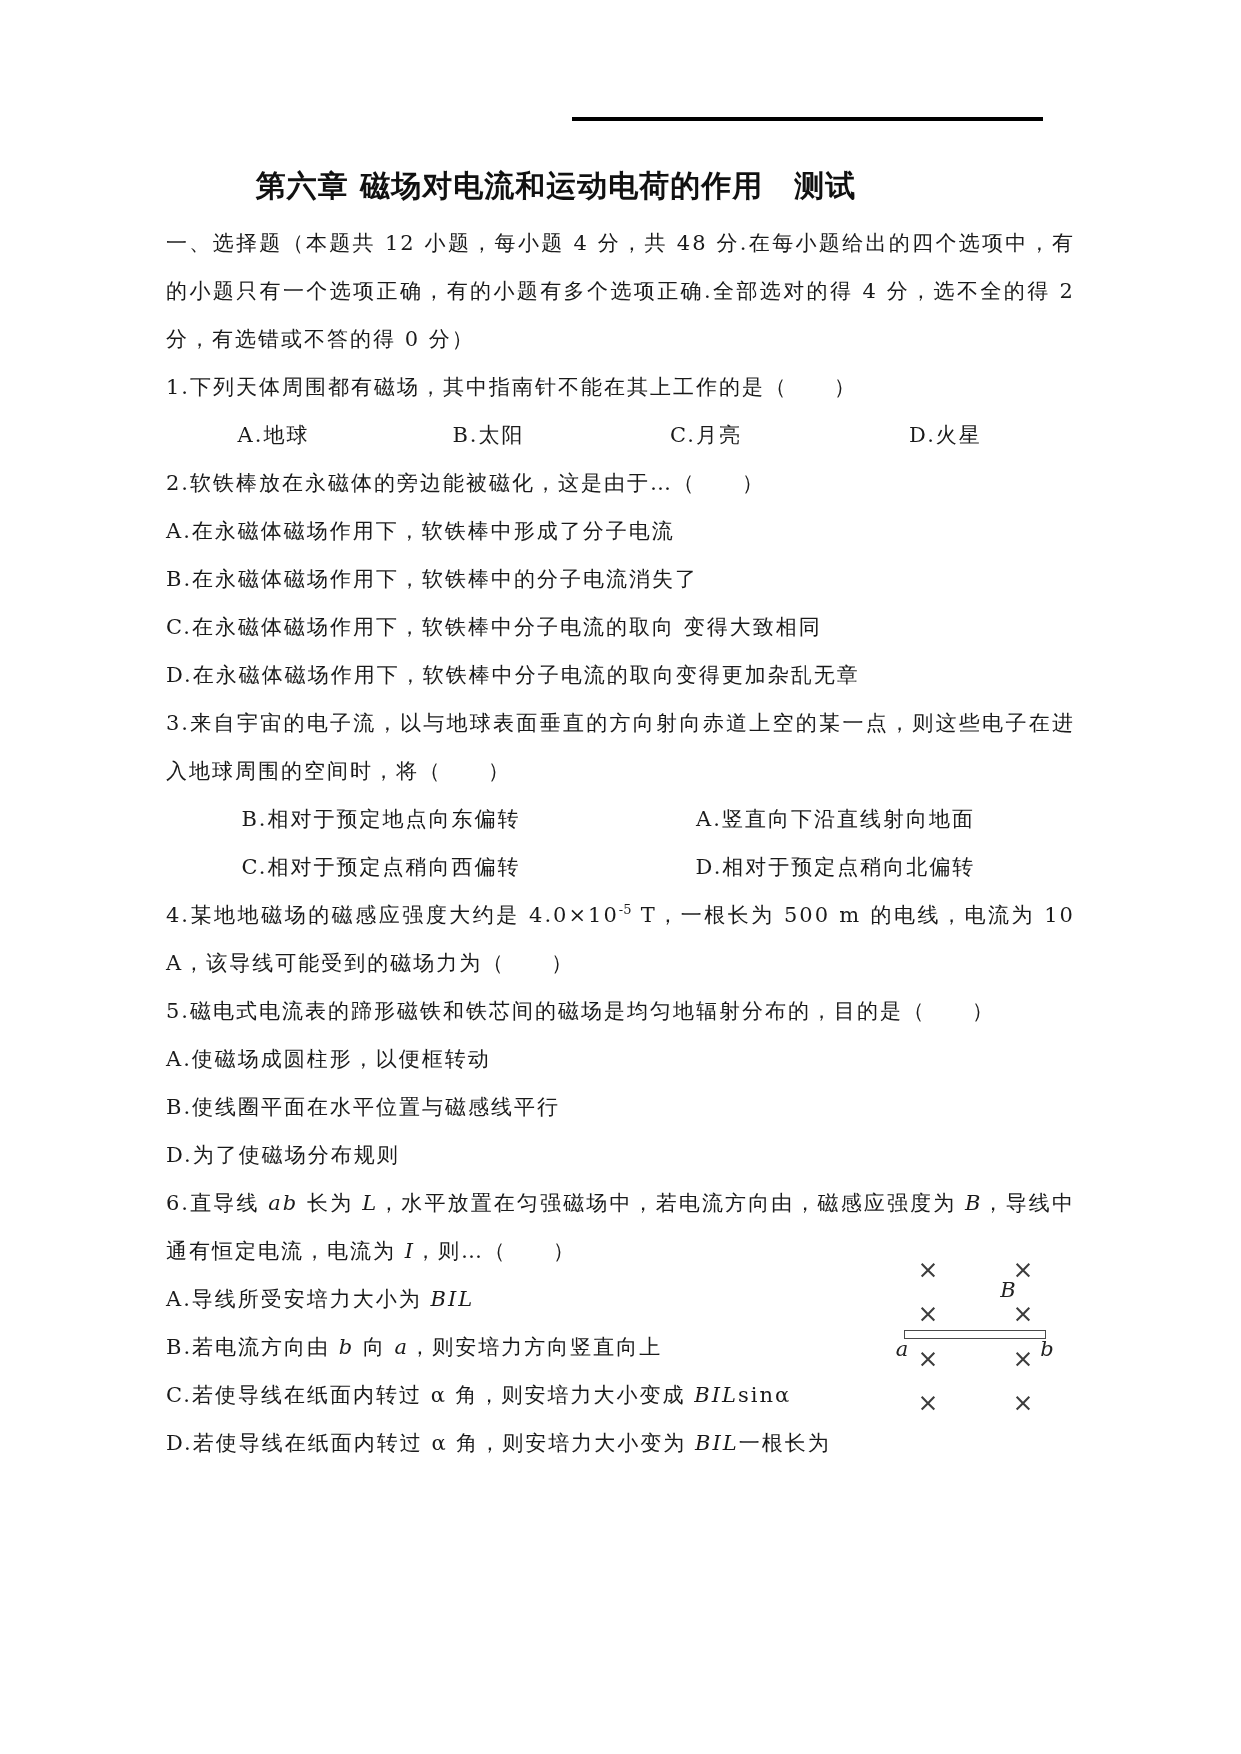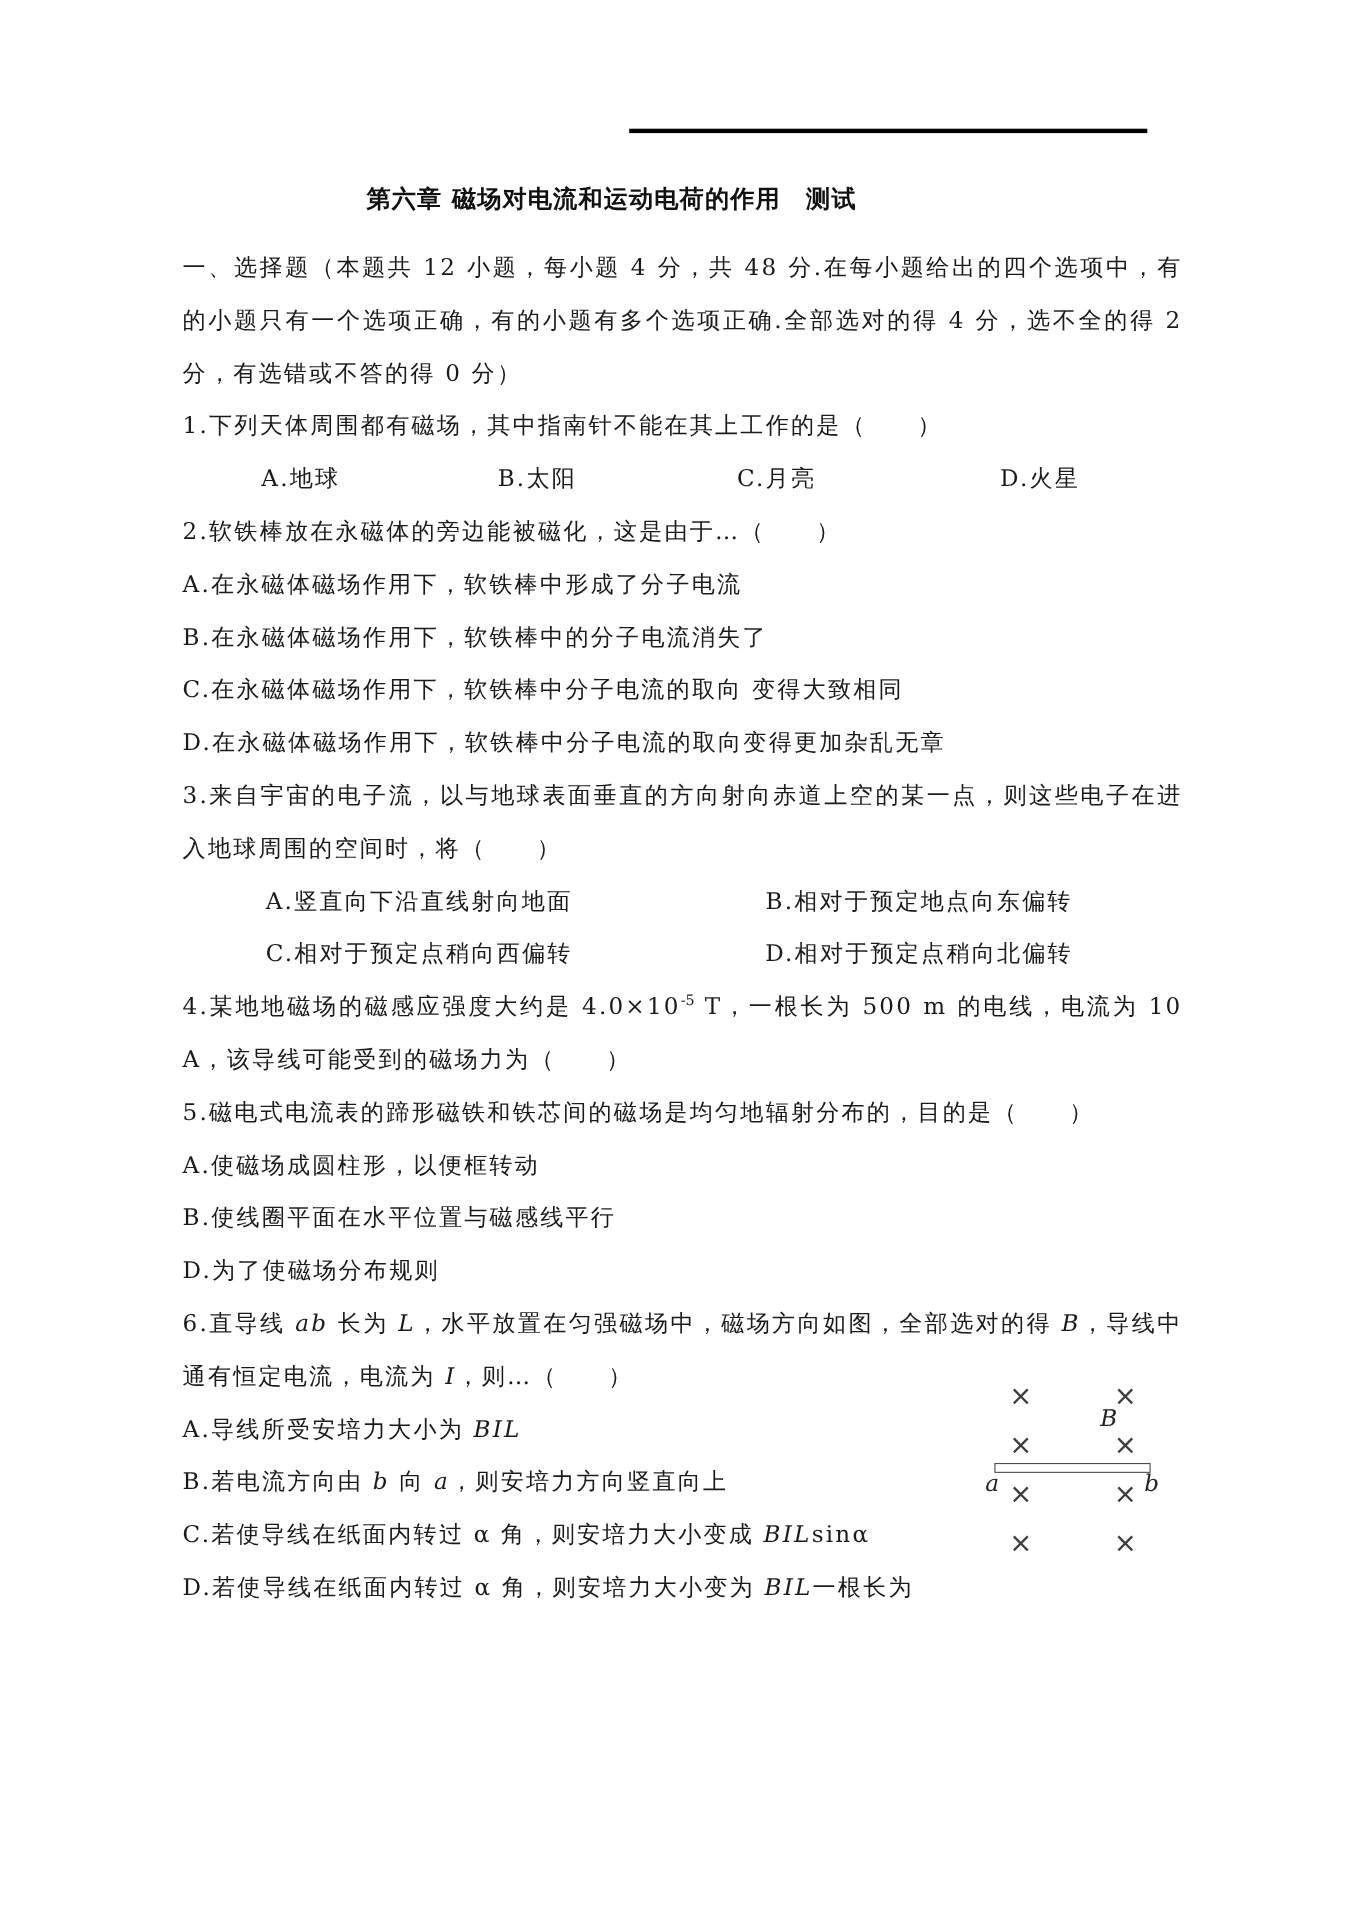--- a/index.html
+++ b/index.html
@@ -21,21 +21,21 @@
     background: #000000;
   }
   .title {
     position: absolute;
     top: 166px;
     left: 0;
     width: 1112px;
     margin: 0;
     text-align: center;
     font-family: "DejaVu Sans", "Liberation Sans", sans-serif;
-    font-size: 22px;
+    font-size: 30px;
     font-weight: bold;
     letter-spacing: 1px;
     color: #111111;
   }
   .doc {
     position: absolute;
     left: 166px;
     top: 219px;
     width: 909px;
     font-size: 21px;
@@ -118,37 +118,37 @@
     </div>
 
     <p class="para">2.软铁棒放在永磁体的旁边能被磁化，这是由于…（　　）</p>
     <p class="para">A.在永磁体磁场作用下，软铁棒中形成了分子电流</p>
     <p class="para">B.在永磁体磁场作用下，软铁棒中的分子电流消失了</p>
     <p class="para">C.在永磁体磁场作用下，软铁棒中分子电流的取向 变得大致相同</p>
     <p class="para">D.在永磁体磁场作用下，软铁棒中分子电流的取向变得更加杂乱无章</p>
 
     <p class="para">3.来自宇宙的电子流，以与地球表面垂直的方向射向赤道上空的某一点，则这些电子在进入地球周围的空间时，将（　　）</p>
     <div class="opt-row cols-q3">
+      <span>B.相对于预定地点向东偏转</span>
       <span>A.竖直向下沿直线射向地面</span>
-      <span>B.相对于预定地点向东偏转</span>
     </div>
     <div class="opt-row cols-q3">
       <span>C.相对于预定点稍向西偏转</span>
       <span>D.相对于预定点稍向北偏转</span>
     </div>
 
     <p class="para"><span>4.某地地磁场的磁感应强度大约是 4.0×10</span><sup class="e">-5</sup><span> T，一根长为 500 m 的电线，电流为 10 A，该导线可能受到的磁场力为（　　）</span></p>
 
     <p class="para">5.磁电式电流表的蹄形磁铁和铁芯间的磁场是均匀地辐射分布的，目的是（　　）</p>
     <p class="para">A.使磁场成圆柱形，以便框转动</p>
     <p class="para">B.使线圈平面在水平位置与磁感线平行</p>
     <p class="para">D.为了使磁场分布规则</p>
 
     <div class="q6">
-      <p class="para"><span>6.直导线 </span><i>ab</i><span> 长为 </span><i>L</i><span>，水平放置在匀强磁场中，磁场方向如图，全部选对的得 </span><i>B</i><span>，导线中通有恒定电流，电流为 </span><i>I</i><span>，则…（　　）</span></p>
+      <p class="para"><span>6.直导线 </span><i>ab</i><span> 长为 </span><i>L</i><span>，水平放置在匀强磁场中，若电流方向由，磁感应强度为 </span><i>B</i><span>，导线中通有恒定电流，电流为 </span><i>I</i><span>，则…（　　）</span></p>
 
       <p class="para"><span>A.导线所受安培力大小为 </span><i>BIL</i></p>
       <p class="para"><span>B.若电流方向由 </span><i>b</i><span> 向 </span><i>a</i><span>，则安培力方向竖直向上</span></p>
       <p class="para"><span>C.若使导线在纸面内转过 α 角，则安培力大小变成 </span><i>BIL</i><span>sinα</span></p>
       <p class="para"><span>D.若使导线在纸面内转过 α 角，则安培力大小变为 </span><i>BIL</i><span>一根长为</span></p>
 
       <div class="fig">
         <span class="x" style="left:34px;top:26px">×</span>
         <span class="x" style="left:129px;top:26px">×</span>
         <i class="lbl" style="left:114px;top:47px">B</i>

